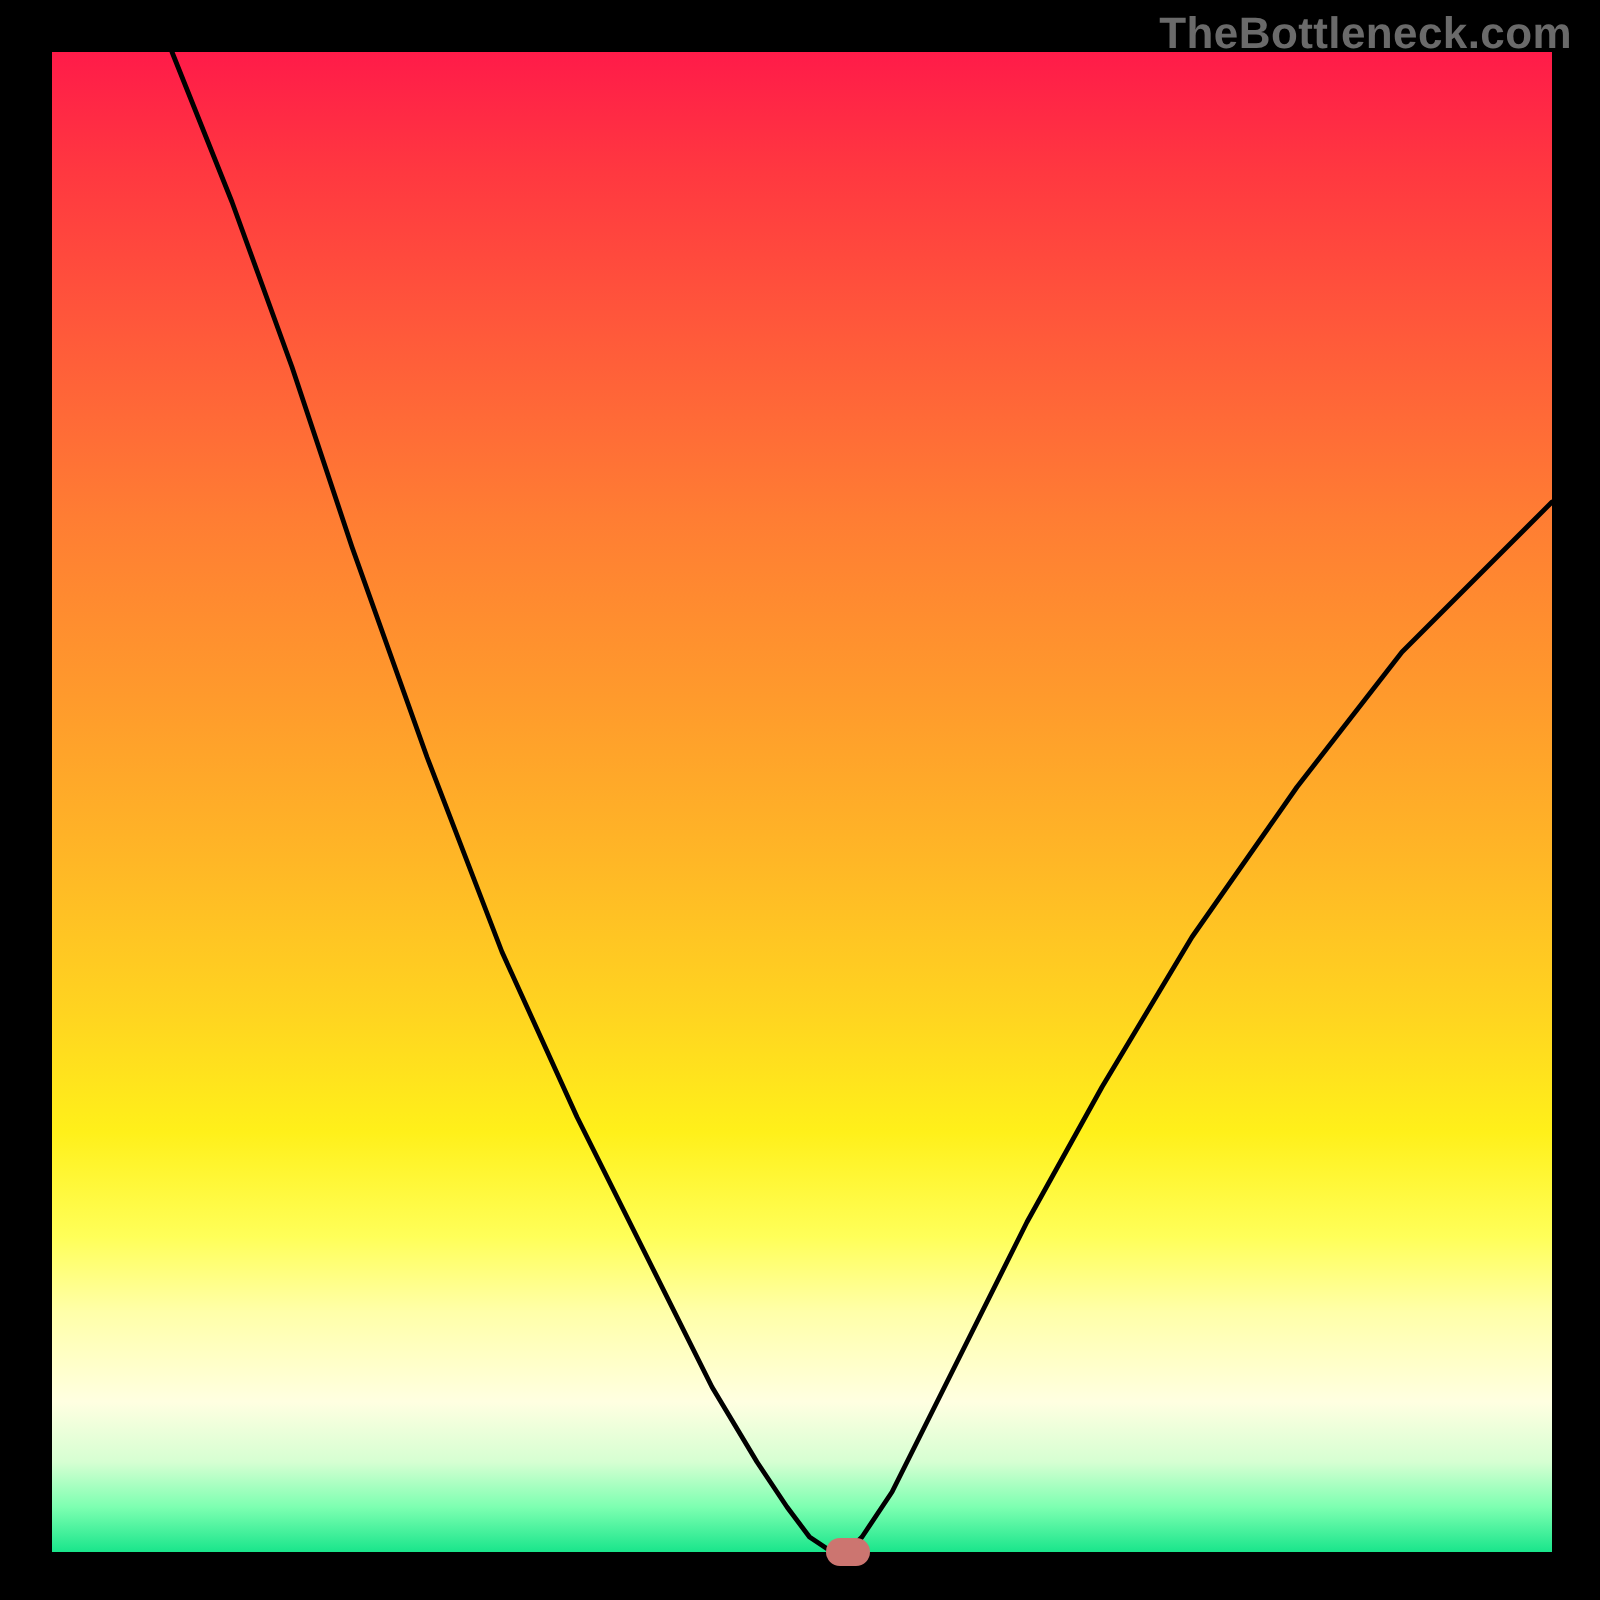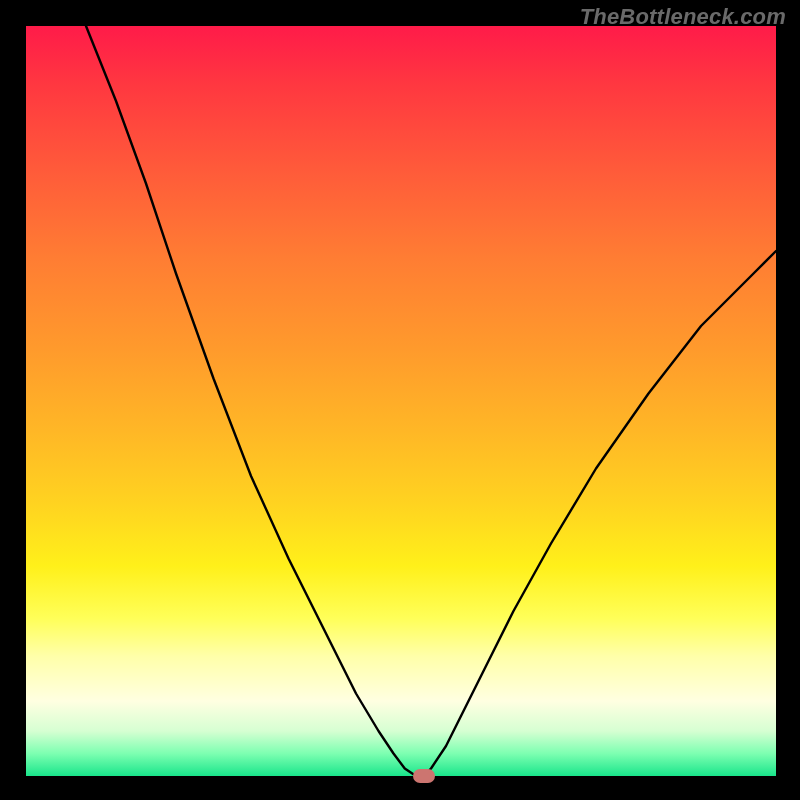--- a/index.html
+++ b/index.html
@@ -19,21 +19,20 @@
   .watermark {
     position: absolute;
     top: 4px;
     right: 14px;
     font-family: Arial, Helvetica, sans-serif;
     font-size: 22px;
     font-weight: 600;
     color: #6a6a6a;
     letter-spacing: 0.2px;
     z-index: 5;
-    font-style: italic;
   }
   .plot-area {
     position: absolute;
     background: linear-gradient(to bottom,
       #ff1b49 0%,
       #ff3840 8%,
       #ff5a3a 19%,
       #ff7d33 31%,
       #ff9a2c 43%,
       #ffb726 54%,

